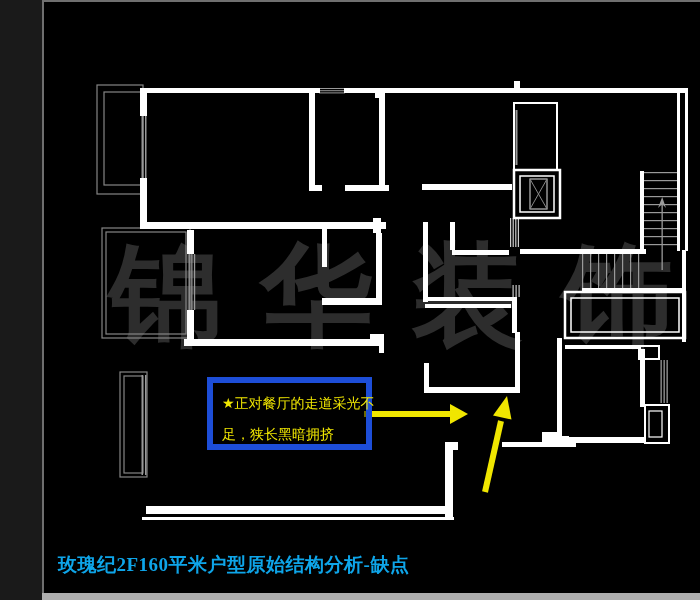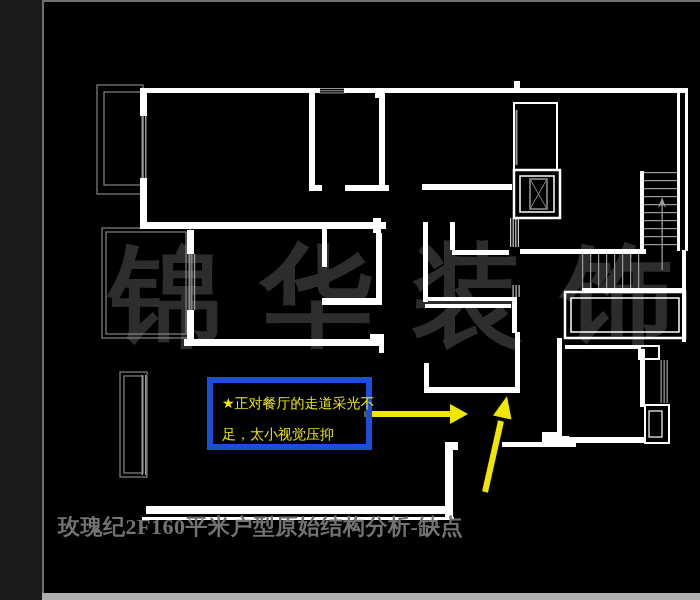--- a/index.html
+++ b/index.html
@@ -13,22 +13,22 @@
   #frame-top{left:0;top:0;width:700px;height:2px;background:#6f6f6f;}
   #frame-right{right:0;top:0;width:5px;height:600px;}
   #frame-bottom{left:0;bottom:0;width:700px;height:7px;}
   svg{position:absolute;left:0;top:0;}
   .ann-box{
     position:absolute;border:6px solid #1d4ed8;color:#f0e600;
     font-size:14px;line-height:31px;padding:5px 8px 2px 9px;background:rgba(0,0,0,0.55);
   }
   .ann-line{white-space:nowrap;}
   #title{
-    position:absolute;left:16px;top:512px;color:#737373;font-weight:bold;
-    font-size:22px;letter-spacing:0.5px;white-space:nowrap;
+    position:absolute;left:16px;top:552px;color:#0ea5e9;font-weight:bold;
+    font-size:19px;letter-spacing:0.5px;white-space:nowrap;
     font-family:"Liberation Serif","DejaVu Serif",serif;
   }
 </style>
 </head>
 <body>
 
 <div id="stage">
 
   <svg width="700" height="600" viewBox="0 0 700 600">
 
@@ -166,21 +166,21 @@
       </g>
       <g>
         <line x1="443" y1="492" x2="459" y2="421" stroke="#f0e600" stroke-width="6"></line>
         <polygon points="465,396 469.5,419.5 451,415.5" fill="#f0e600"></polygon>
       </g>
     </g>
   </svg>
 
   <div class="ann-box" style="left:165px;top:377px;width:136px;height:54px;">
     <div class="ann-line">★正对餐厅的走道采光不</div>
-    <div class="ann-line">足，太小视觉压抑</div>
+    <div class="ann-line">足，狭长黑暗拥挤</div>
   </div>
 
 
   <div id="title">玫瑰纪2F160平米户型原始结构分析-缺点</div>
 
   <div id="frame-left" class="frame"></div>
   <div id="frame-top" class="frame"></div>
   <div id="frame-right" class="frame"></div>
   <div id="frame-bottom" class="frame"></div>
 </div>

